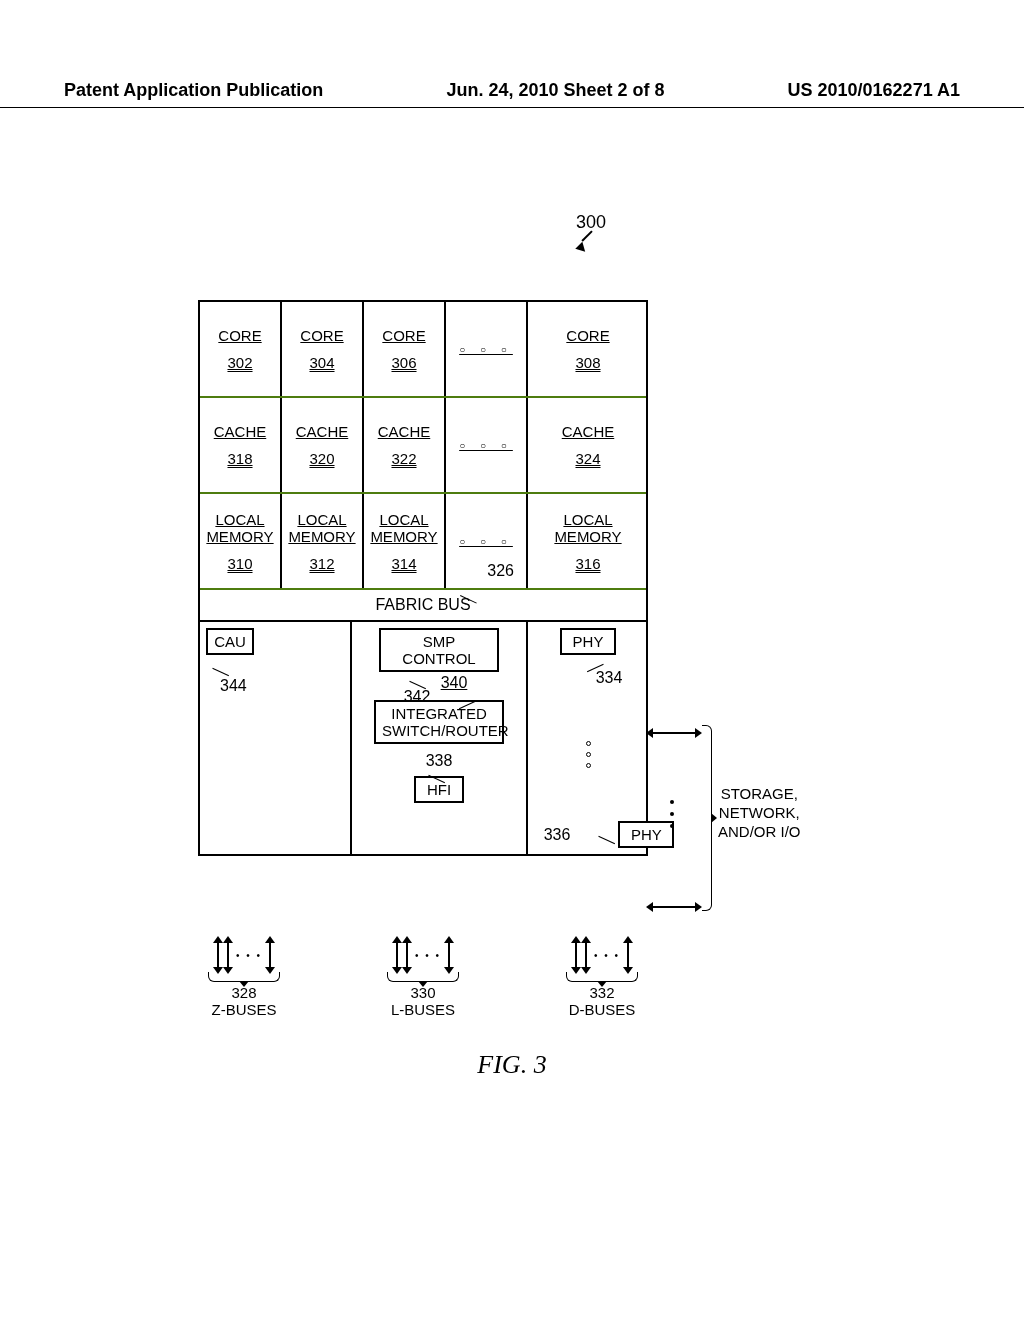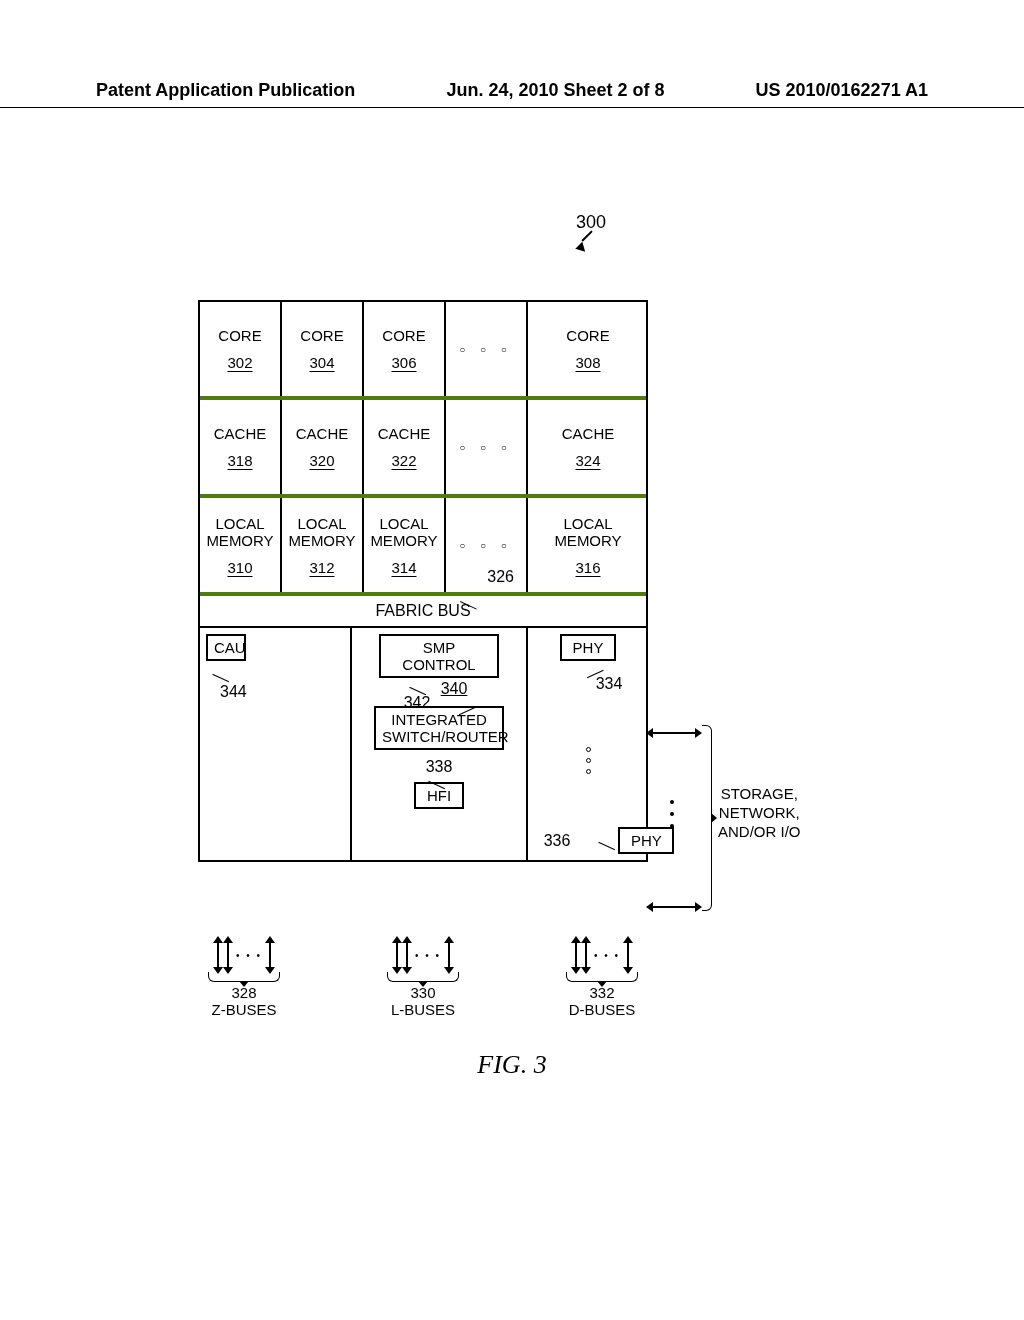--- a/index.html
+++ b/index.html
@@ -9,21 +9,21 @@
     width: 1024px;
     height: 1320px;
     position: relative;
   }
   .header {
     position: absolute;
     top: 80px;
     left: 0; right: 0;
     display: flex;
     justify-content: space-between;
-    padding: 0 96px;
+    padding: 0 64px;
     font-size: 18px;
     font-weight: bold;
     border-bottom: 1.5px solid #000;
     padding-bottom: 6px;
   }
   .refnum {
     position: absolute;
     font-size: 18px;
     text-align: center;
   }
@@ -55,21 +55,22 @@
     position: absolute;
     left: 198px;
     top: 300px;
     width: 450px;
     border: 2px solid #000;
   }
 
   .row {
     display: grid;
     grid-template-columns: 82px 82px 82px 82px 120px;
-    border-bottom: 4px solid #4d7c0f;
+    border-bottom: 2px solid #4d7c0f;
+    text-decoration: underline;
   }
   .cell {
     border-right: 2px solid #000;
     display: flex;
     flex-direction: column;
     align-items: center;
     justify-content: center;
     text-align: center;
     font-size: 15px;
     padding: 12px 4px;
@@ -131,21 +132,21 @@
     position:relative;
     border-radius:7px;
   }
   .smallbox {
     border: 2px solid #000;
     font-size: 15px;
     text-align: center;
     padding: 3px 6px;
     background:#fff;
   }
-  .cau { width: 40px; }
+  .cau { width: 48px; }
   .smp { width: 120px; }
   .isr { width: 130px; margin-top: 28px; }
   .hfi { width: 50px; margin-top: 30px; }
   .phy { width: 56px; }
 
   .tick {
     display:inline-block;
     width:18px; height:12px;
     border-bottom:1.5px solid #000;
     transform: rotate(25deg);

